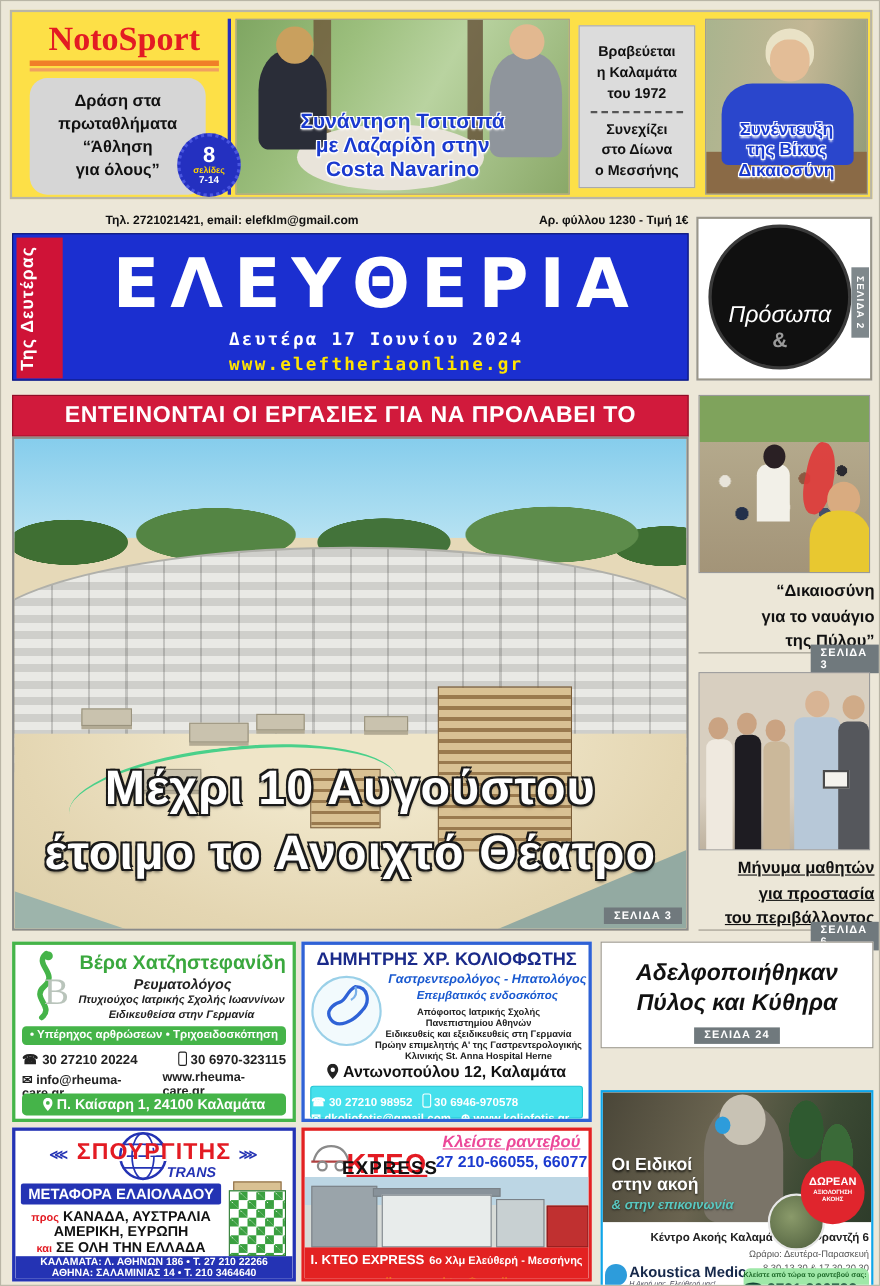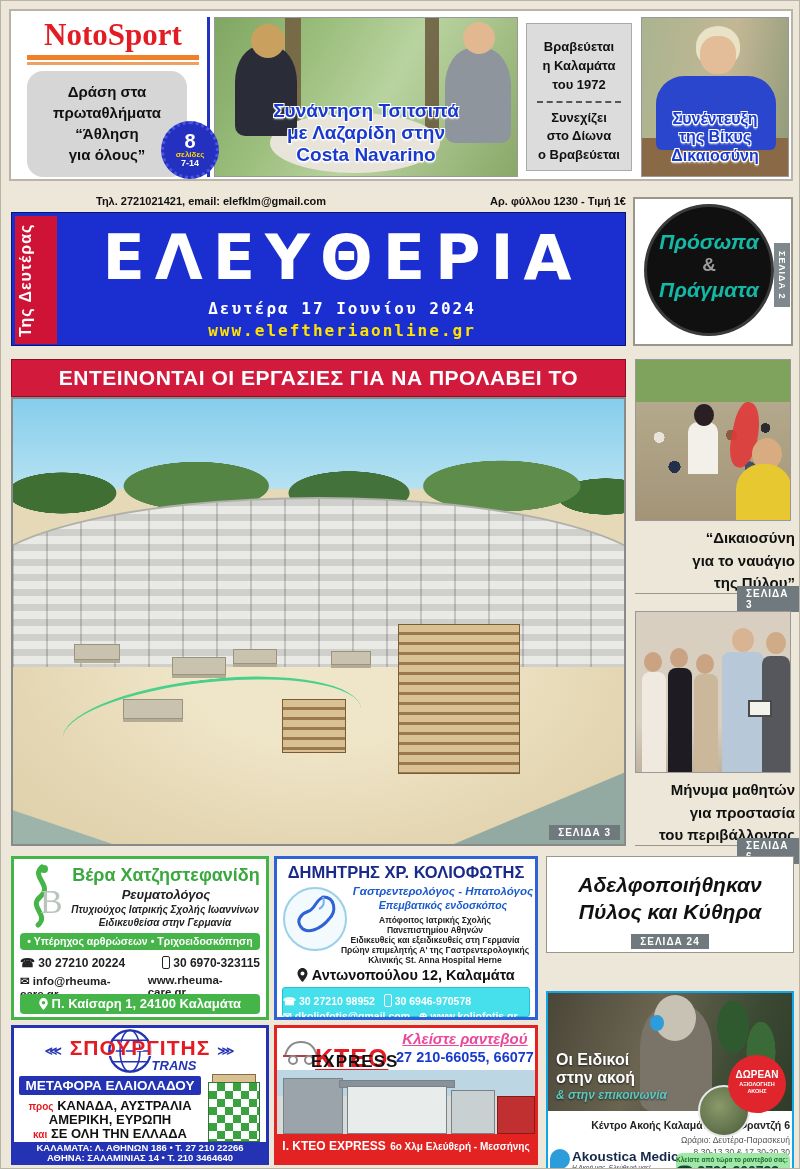--- a/index.html
+++ b/index.html
@@ -2,21 +2,21 @@
 <html><head>
 <meta charset="utf-8">
 <style>
   * { margin:0; padding:0; box-sizing:border-box; }
   html,body { width:800px; }
   body { font-family:"Liberation Sans", sans-serif; background:#ece7d8; }
   .page { position:relative; width:800px; height:1169px; background:#ece7d8; border:1px solid #b9b5a6; overflow:hidden; }
   .abs { position:absolute; }
 
   
-  .topbar { left:8px; top:8px; width:784px; height:172px; background:#ffffff; border:2px solid #b9b5a6; }
+  .topbar { left:8px; top:8px; width:784px; height:172px; background:#fde047; border:2px solid #b9b5a6; }
   .noto-logo { left:12px; top:6px; width:180px; text-align:center; font-family:"Liberation Serif", serif; font-weight:bold; font-size:31px; color:#e31b23; }
   .noto-bar1 { left:16px; top:44px; width:172px; height:5px; background:#f07f28; }
   .noto-bar2 { left:16px; top:51px; width:172px; height:3px; background:#f0a060; }
   .noto-box { left:16px; top:60px; width:160px; height:106px; background:#d6d6d6; border-radius:16px; font-size:15px; font-weight:bold; color:#111; text-align:center; padding-top:10px; line-height:1.4; }
   .noto-badge { left:150px; top:110px; width:58px; height:58px; background:#2430c0; border-radius:50%; border:3px dotted #4a56e0; color:#fff; text-align:center; z-index:5; padding-top:7px; line-height:1; }
   .noto-badge .n { font-size:20px; font-weight:bold; display:block; }
   .noto-badge .s { font-size:8px; font-weight:bold; color:#ffd400; display:block; }
   .noto-badge .p { font-size:9px; font-weight:bold; display:block; }
   .top-divider { left:196px; top:6px; width:3px; height:160px; background:#2430c0; }
   .photo-frame { border:1px solid #999; overflow:hidden; }
@@ -44,21 +44,21 @@
   .contact-line { left:95px; top:194px; font-size:11px; font-weight:bold; color:#111; }
   .issue-line { left:370px; top:194px; width:255px; text-align:right; font-size:11px; font-weight:bold; color:#111; }
   .banner { left:10px; top:211px; width:615px; height:134px; background:#1b2fd0; border:1px solid #0a1470; }
   .edition-strip { left:3px; top:3px; width:42px; height:128px; background:#cf1337; color:#fff; font-weight:bold; font-size:16px;
       writing-mode:vertical-rl; transform:rotate(180deg); text-align:center; letter-spacing:1px; padding:2px; }
   .masthead-title { left:50px; top:8px; width:560px; text-align:center; color:#fff; font-family:"DejaVu Sans", sans-serif; font-weight:bold; font-size:62px; letter-spacing:10px; }
   .masthead-date { left:50px; top:86px; width:560px; text-align:center; color:#fff; font-weight:bold; font-size:16px; letter-spacing:2px; font-family:"DejaVu Sans Mono", monospace; }
   .masthead-url { left:50px; top:108px; width:560px; text-align:center; color:#ffe400; font-weight:bold; font-size:16px; letter-spacing:2px; font-family:"DejaVu Sans Mono", monospace; }
   .prosopa-box { left:632px; top:196px; width:160px; height:149px; background:#fff; border:2px solid #9a968a; }
   .prosopa-circle { left:9px; top:5px; width:130px; height:132px; background:#101010; border:3px solid #3a3a3a; border-radius:50%; text-align:center; padding-top:22px; line-height:1.2; }
-  .prosopa-circle .o { display:block; color:#14b8a6; font-weight:bold; font-style:italic; font-size:21px; }
+  .prosopa-circle .o { display:block; color:#ffffff; font-weight:normal; font-style:italic; font-size:21px;margin-top:45px; }
   .prosopa-circle .g { display:block; color:#9a9a9a; font-weight:bold; font-size:19px; }
   .vtab { background:#7f888c; color:#fff; font-size:9px; font-weight:bold; writing-mode:vertical-rl; padding:8px 3px; letter-spacing:1px; }
   .prosopa-tab { right:1px; top:44px; }
 
   
   .kicker { left:10px; top:358px; width:615px; height:38px; background:#d11a3c; border:1px solid #8e0e26; color:#fff; font-weight:bold; font-size:21px; text-align:center; line-height:36px; letter-spacing:.5px; }
   .main-photo { left:10px; top:396px; width:615px; height:449px; border:2px solid #8a8a8a; background:#e6d9b8; overflow:hidden; }
   .mp-sky { left:0; top:0; width:100%; height:90px; background:linear-gradient(#86cdec,#b6e2f2); }
   .mp-trees { left:0; top:52px; width:100%; height:70px;
       background:radial-gradient(ellipse 90px 34px at 8% 60%, #3f6f33 60%, transparent 61%),
@@ -114,21 +114,21 @@
   .sp5 { left:126px; top:44px; width:28px; height:118px; background:#55575c; }
   .sp-frame { left:112px; top:88px; width:24px; height:17px; background:#f4f2ec; border:2px solid #4a4a4a; }
   .sp-head { background:#caa382; border-radius:50%; }
   .sph1 { left:8px; top:40px; width:18px; height:20px; }
   .sph2 { left:34px; top:36px; width:18px; height:20px; }
   .sph3 { left:60px; top:42px; width:18px; height:20px; }
   .sph4 { left:96px; top:16px; width:22px; height:24px; background:#d8b494; }
   .sph5 { left:130px; top:20px; width:20px; height:22px; background:#d0ab88; }
   .sb-caption { left:630px; width:164px; text-align:right; font-weight:bold; font-size:15px; color:#111; line-height:1.5; }
   .sb-cap1 { top:526px; }
-  .sb-cap2 { top:778px; }
+  .sb-cap2 { top:778px;text-decoration:underline; }
   .sb-rule { left:634px; width:156px; border-top:1px solid #9a968a; }
   .sb-rule1 { top:592px; } .sb-rule2 { top:844px; }
   .sb-badge1 { left:736px; top:585px; } .sb-badge2 { left:736px; top:837px; }
 
   
   .twin-box { left:545px; top:855px; width:248px; height:97px; background:#fff; border:1px solid #9a968a; text-align:center; padding-top:14px; }
   .twin-box .t { font-size:21px; font-weight:bold; font-style:italic; color:#111; line-height:1.3; }
   .twin-badge { margin-top:8px; }
 
   
@@ -258,21 +258,21 @@
       </div>
     </div>
 
     <div class="abs top-graybox">
       <span>Βραβεύεται</span><br>
       <span>η Καλαμάτα</span><br>
       <span>του 1972</span>
       <div class="dash-div"></div>
       <span>Συνεχίζει</span><br>
       <span>στο Δίωνα</span><br>
-      <span>ο Βραβεύεται</span>
+      <span>ο Μεσσήνης</span>
     </div>
 
     <div class="abs woman-photo photo-frame">
       <div class="abs wp-desk"></div>
       <div class="abs wp-body"></div>
       <div class="abs wp-hair"></div>
       <div class="abs wp-face"></div>
       <div class="abs overlay-caption woman-cap">
         <span>Συνέντευξη</span><br>
         <span>της Βίκυς</span><br>
@@ -310,20 +310,24 @@
     <div class="abs mp-walk"></div>
     <div class="abs mp-walk2"></div>
     <div class="abs mp-hose"></div>
     <div class="abs pile mp-pile1"></div>
     <div class="abs pile mp-pile2"></div>
     <div class="abs pile mp-pile3"></div>
     <div class="abs pile mp-pile4"></div>
     <div class="abs pile mp-pile5"></div>
     <div class="abs pallet mp-pallet-2"></div>
     <div class="abs pallet mp-pallet-big"></div>
+    <div class="abs main-headline">
+      <span>Μέχρι 10 Αυγούστου</span><br>
+      <span>έτοιμο το Ανοιχτό Θέατρο</span>
+    </div>
     <div class="abs pagebadge mp-badge">ΣΕΛΙΔΑ 3</div>
   </div>
 
   <div class="abs sb-photo photo-frame crowd-photo">
     <div class="abs cp-speckle"></div>
     <div class="abs cp-flag"></div>
     <div class="abs cp-woman"></div>
     <div class="abs cp-woman-head"></div>
     <div class="abs cp-man-head"></div>
     <div class="abs cp-man"></div>

